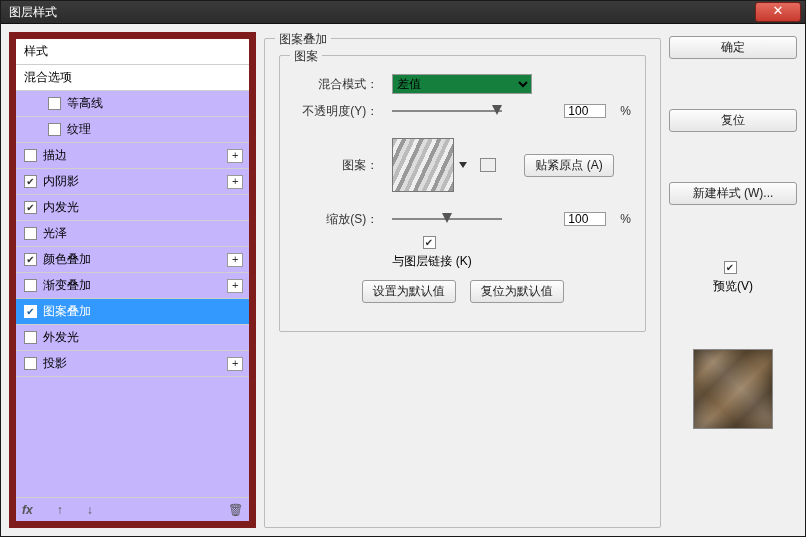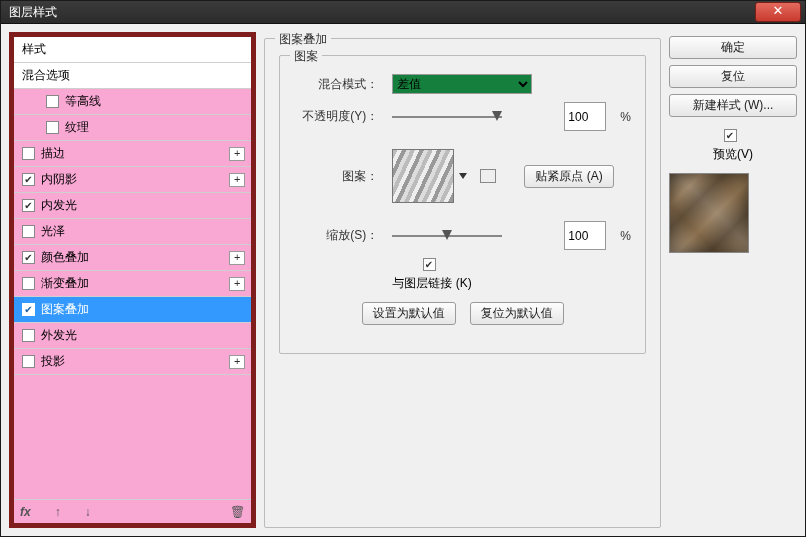--- a/index.html
+++ b/index.html
@@ -47,22 +47,22 @@
   .body {
     flex: 1;
     background: #f0f0f0;
     padding: 8px;
     display: flex;
     gap: 8px;
     position: relative;
   }
   .left-panel {
     width: 282px;
-    background: #f9a8d4;
-    border: 5px solid #7f1d1d;
+    background: #c4b5fd;
+    border: 7px solid #7f1d1d;
     display: flex;
     flex-direction: column;
   }
   .style-list {
     flex: 1;
     overflow: auto;
   }
   .style-header, .style-item, .style-sub {
     height: 26px;
     display: flex;
@@ -177,21 +177,21 @@
   .slider-thumb {
     position: absolute;
     top: 3px;
     width: 0; height: 0;
     border-left: 5px solid transparent;
     border-right: 5px solid transparent;
     border-top: 10px solid #555;
   }
   .numbox {
     width: 42px;
-    height: 29px;
+    height: 14px;
     border: 1px solid #999;
     text-align: left;
     padding: 0 3px;
     font-size: 12px;
     background: #fff;
     margin-left: 48px;
   }
   .pct { color:#333; }
   .pattern-swatch {
     width: 62px;
@@ -223,21 +223,23 @@
   .chk-inline {
     display: inline-flex;
     align-items: center;
     gap: 4px;
     flex-direction: column;
   }
   .right-panel {
     width: 140px;
     display: flex;
     flex-direction: column;
+    align-items: center;
     padding-top: 4px;
+    gap: 44px;
   }
   .preview-box {
     width: 80px;
     height: 80px;
     border: 1px solid #888;
     margin-top: 10px;
     background:
       linear-gradient(135deg, rgba(0,0,0,0.35) 0%, rgba(0,0,0,0) 20%, rgba(0,0,0,0.3) 35%, rgba(0,0,0,0) 55%, rgba(0,0,0,0.35) 75%, rgba(0,0,0,0) 100%),
       linear-gradient(45deg, rgba(255,255,255,0.25) 0%, rgba(255,255,255,0) 30%, rgba(255,255,255,0.2) 55%, rgba(255,255,255,0) 80%),
       #8a6f4e;

